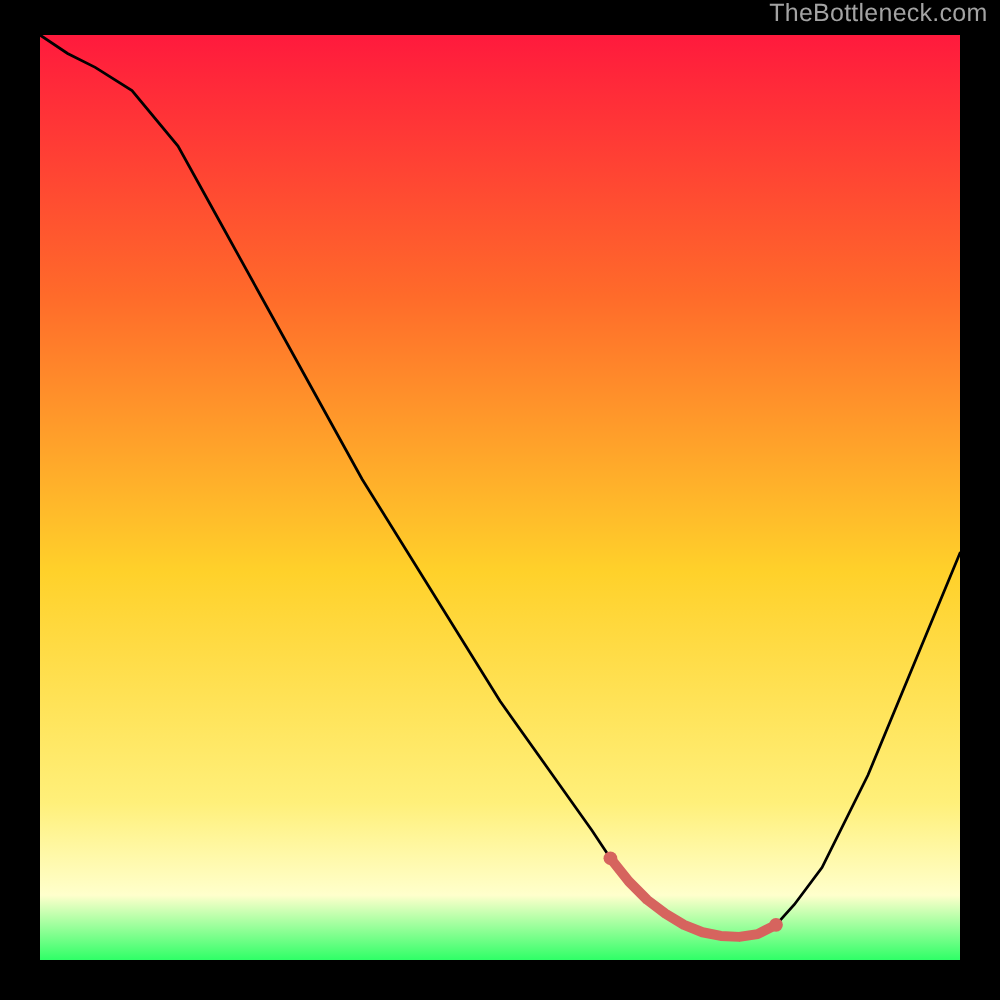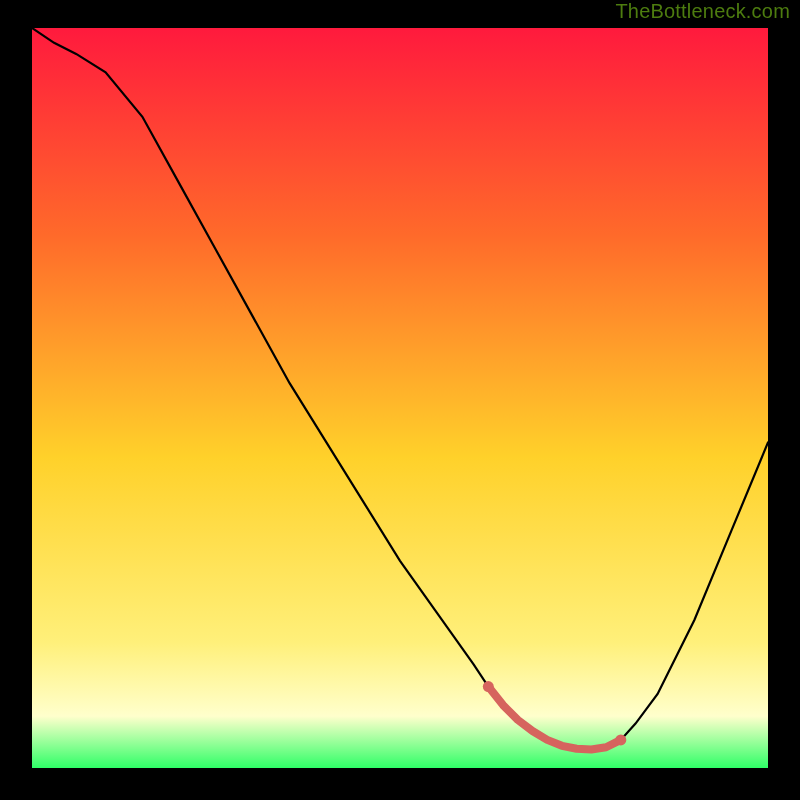--- a/index.html
+++ b/index.html
@@ -14,21 +14,21 @@
   .frame {
     position: relative;
     width: 800px;
     height: 800px;
     background: #000000;
   }
   .watermark {
     position: absolute;
     top: 0;
     right: 10px;
-    color: #4d7c0f;
+    color: #a3a3a3;
     font-size: 20px;
     font-weight: 500;
     z-index: 5;
     letter-spacing: 0.2px;
   }
   .plot-area {
     position: absolute;
     left: 32px;
     top: 28px;
     width: 736px;

